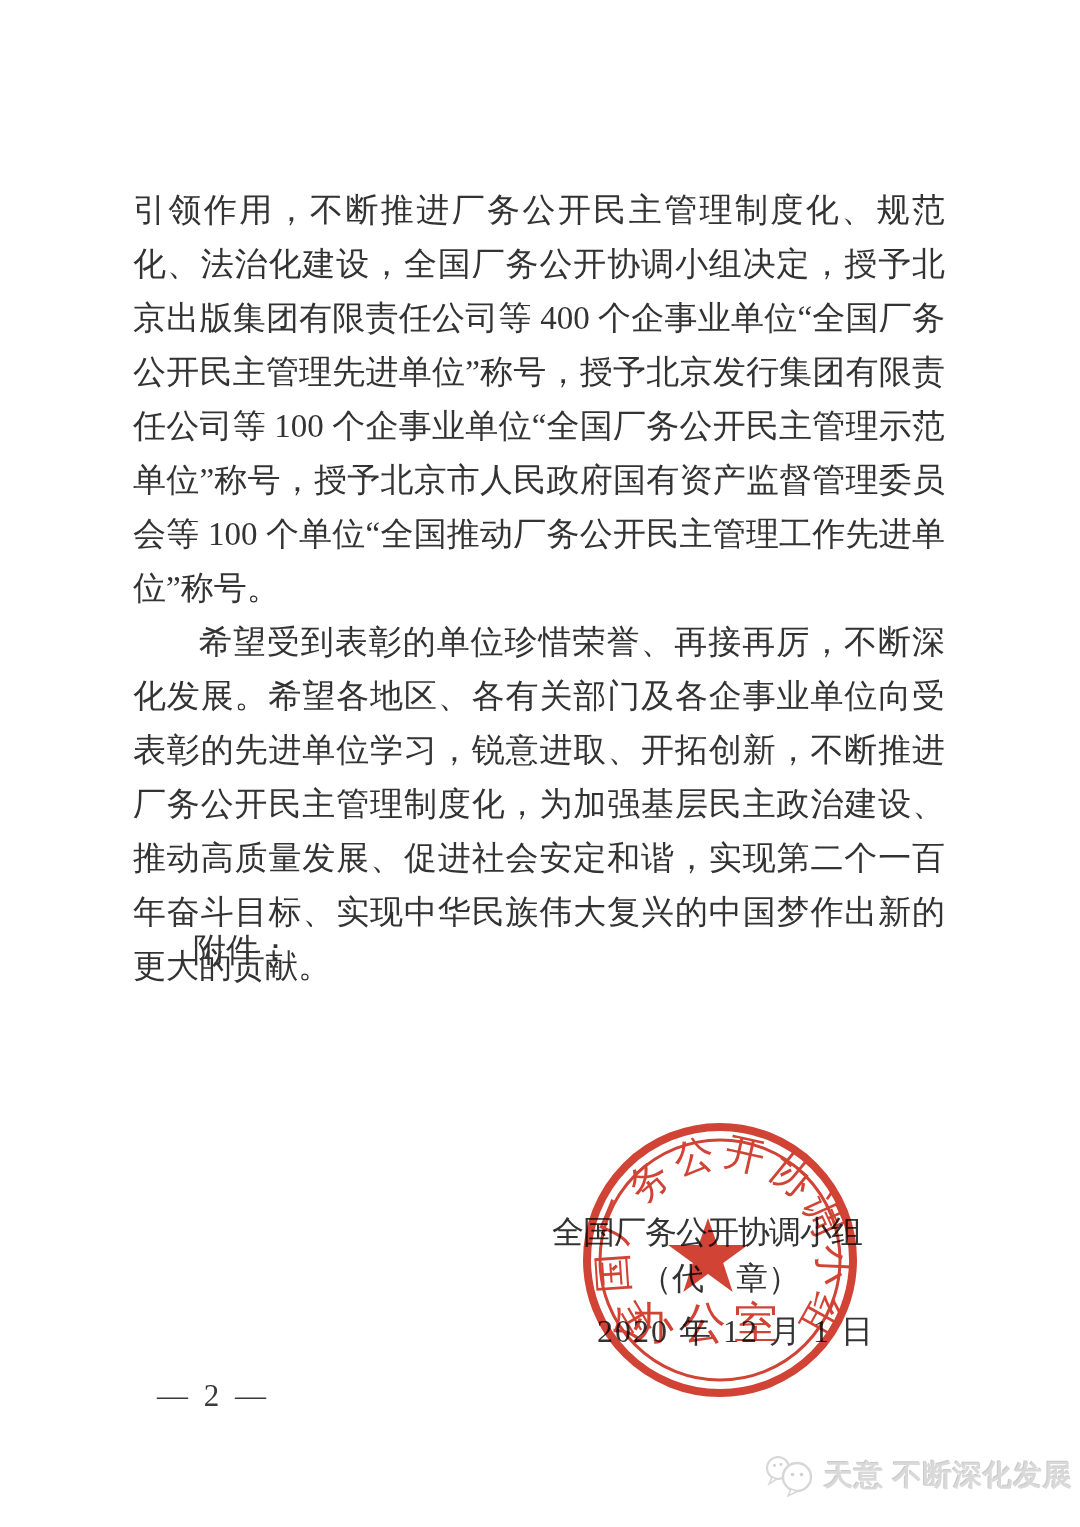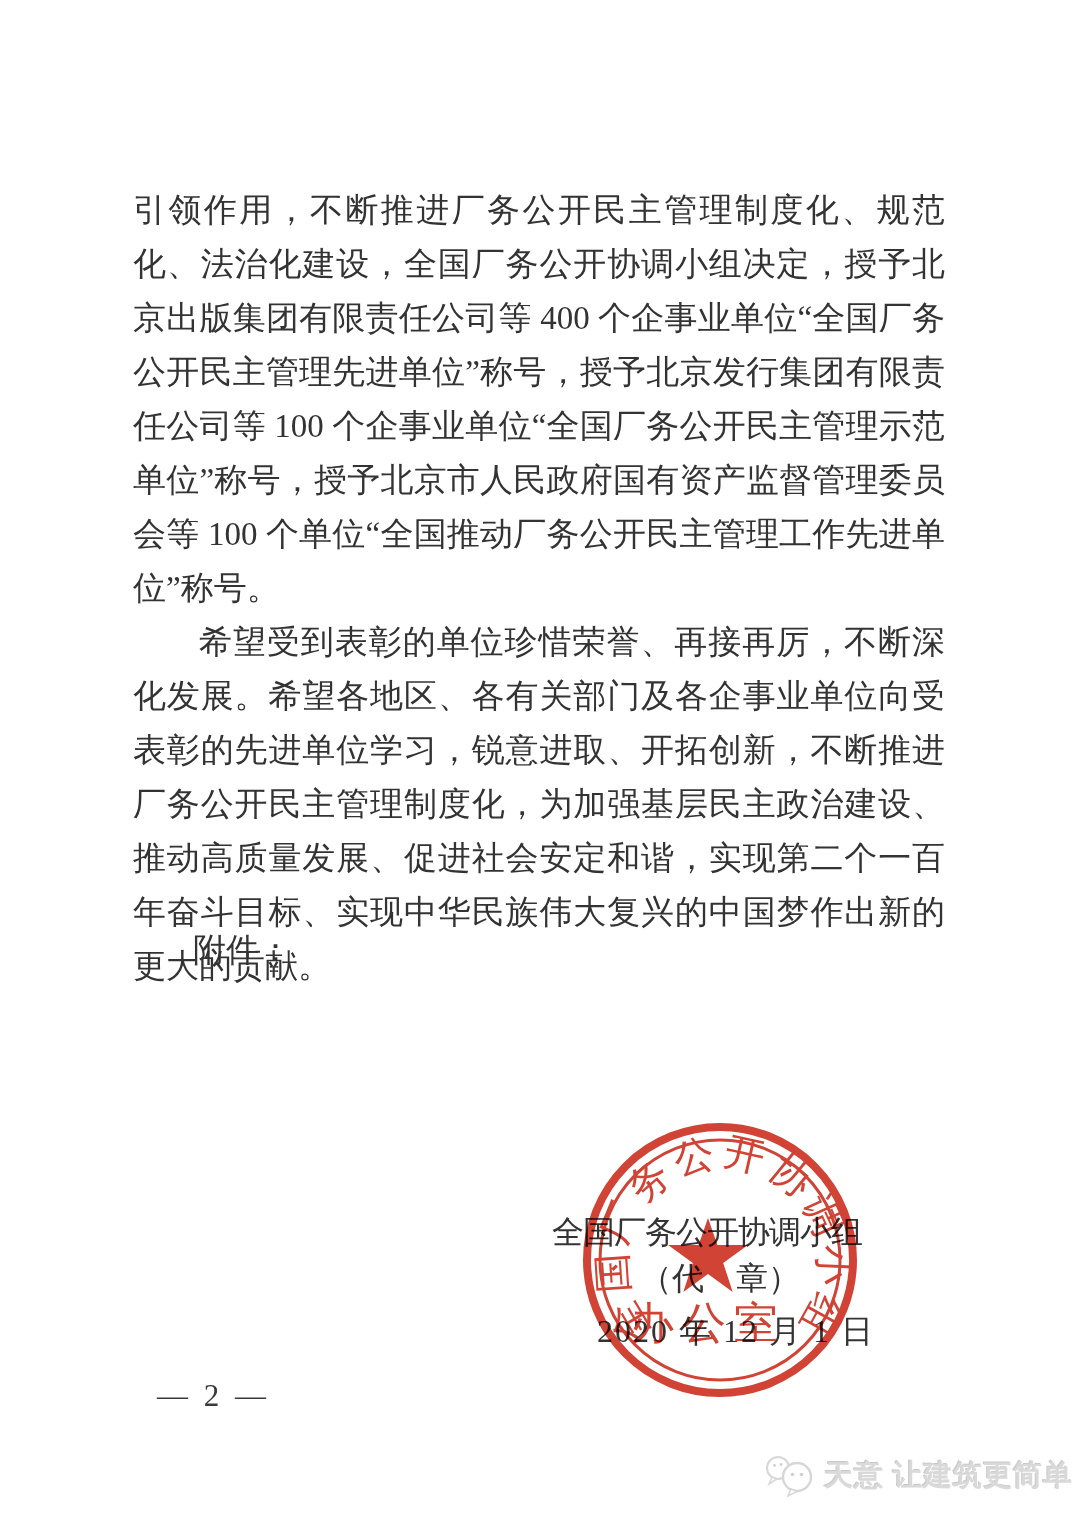--- a/index.html
+++ b/index.html
@@ -99,16 +99,16 @@
     <svg width="52" height="48" viewBox="0 0 52 48" xmlns="http://www.w3.org/2000/svg">
       <circle cx="14" cy="16" r="11" fill="#ffffff" stroke="#d7d7d7" stroke-width="2"></circle>
       <path d="M 8 25 L 5 32 L 13 27 Z" fill="#ffffff" stroke="#d7d7d7" stroke-width="1.5"></path>
       <circle cx="10.5" cy="13.5" r="1.4" fill="#d0d0d0"></circle>
       <circle cx="17" cy="12.5" r="1.4" fill="#d0d0d0"></circle>
       <circle cx="33" cy="25" r="14" fill="#ffffff" stroke="#d7d7d7" stroke-width="2.4"></circle>
       <path d="M 27 37 L 24 44 L 33 39.5 Z" fill="#ffffff" stroke="#d7d7d7" stroke-width="1.5"></path>
       <circle cx="28.5" cy="22.5" r="1.8" fill="#d0d0d0"></circle>
       <circle cx="37.5" cy="22.5" r="1.8" fill="#d0d0d0"></circle>
     </svg>
-    <span class="watermark-text">天意 让建筑更简单</span>
+    <span class="watermark-text">天意 不断深化发展</span>
   </div>
 
 </div>
 
 </body></html>

